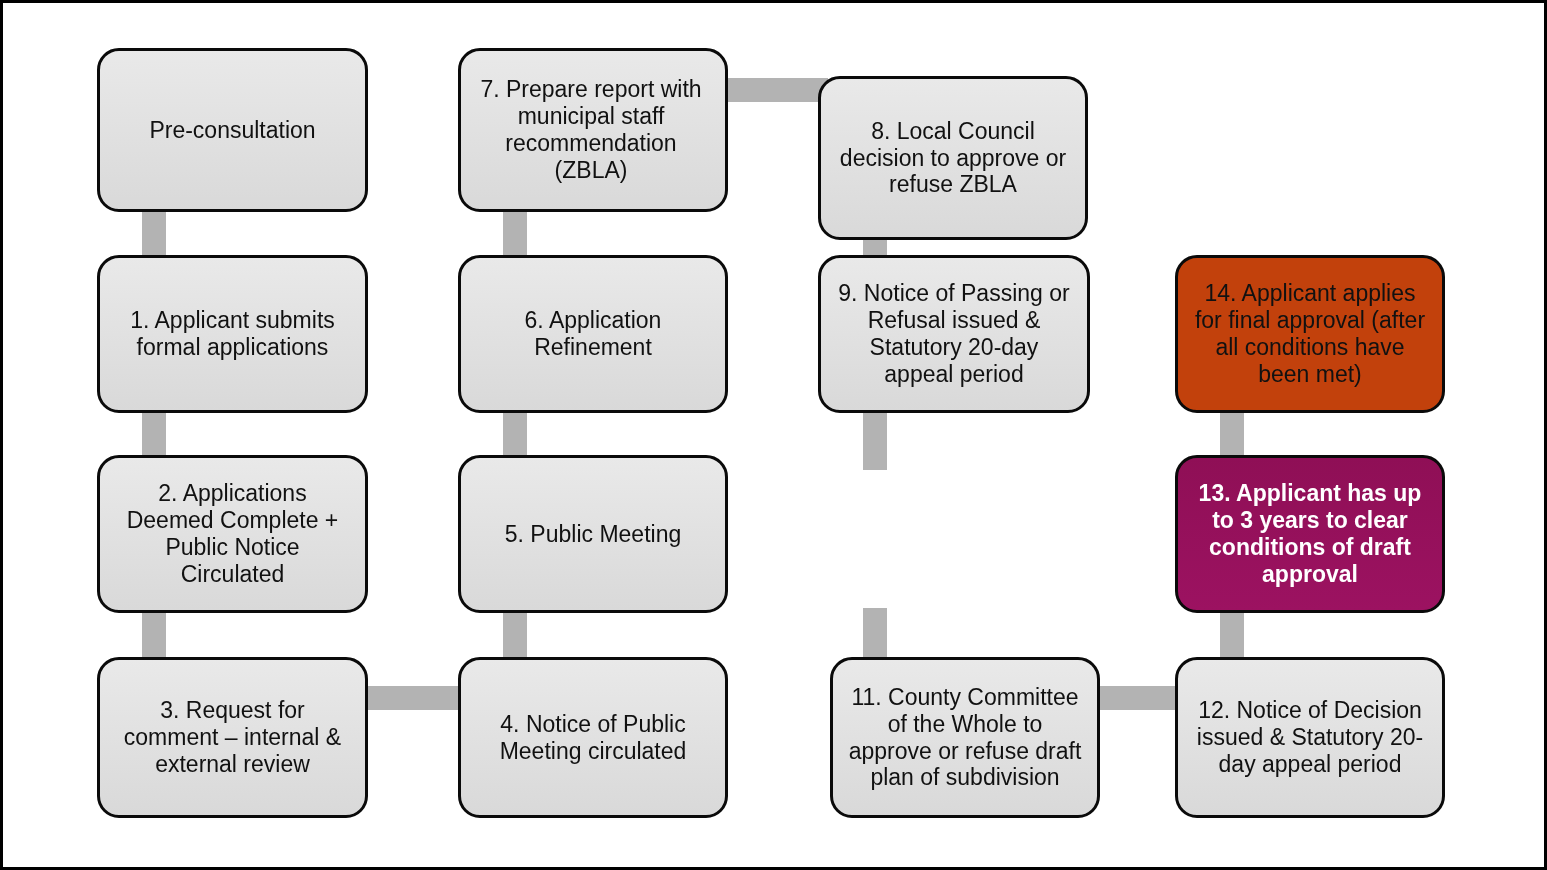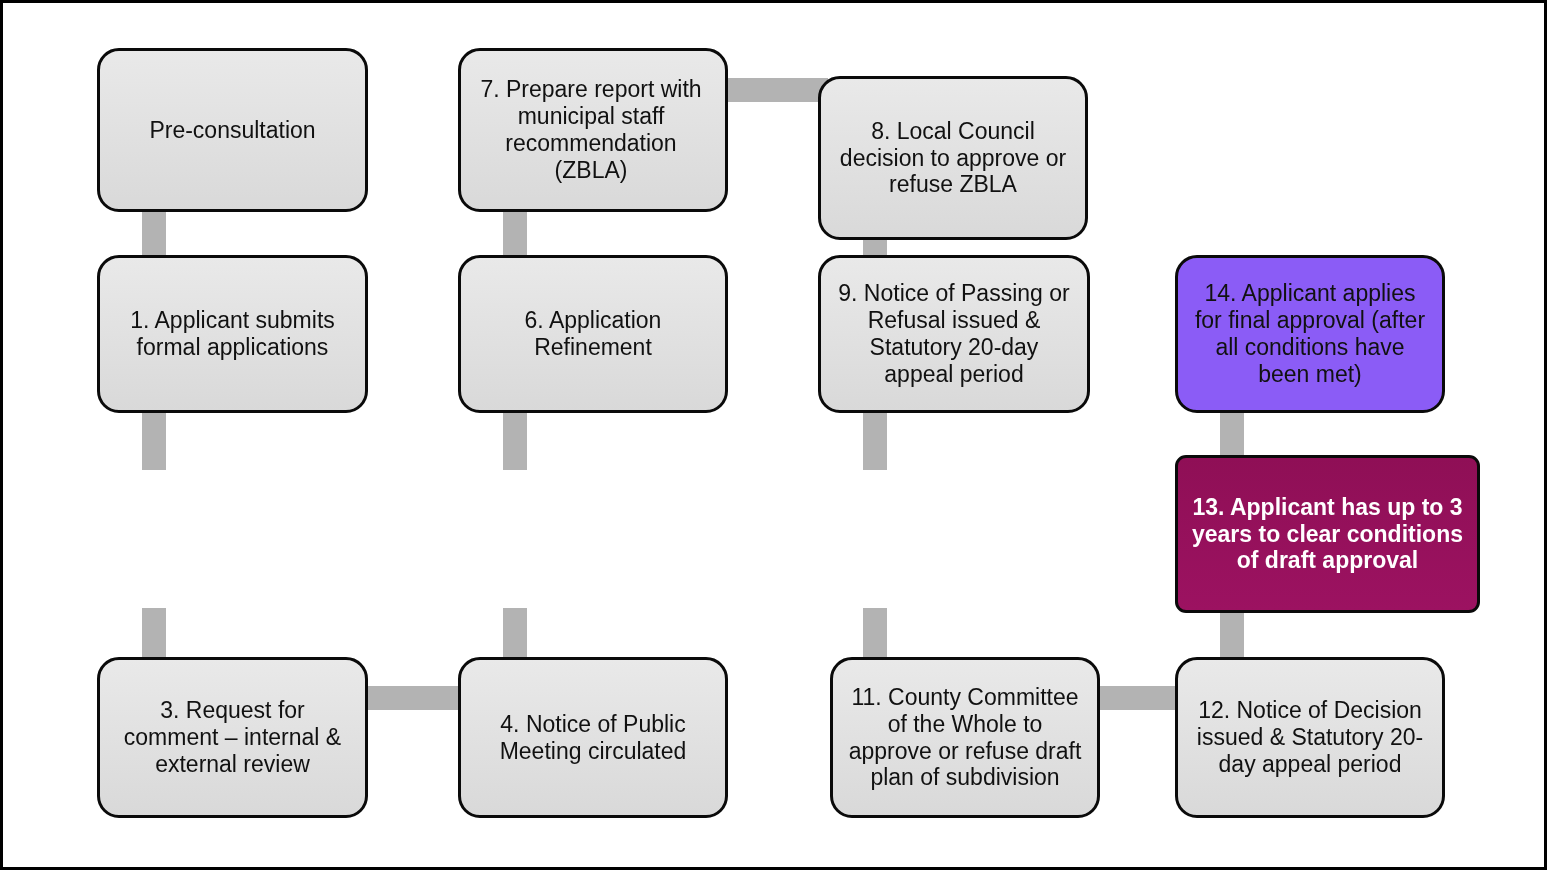--- a/index.html
+++ b/index.html
@@ -21,21 +21,21 @@
     display: flex;
     align-items: center;
     justify-content: center;
     text-align: center;
     padding: 6px 12px;
     z-index: 2;
     color: #111111;
     font-size: 23px;
     line-height: 1.17;
   }
-  .node.white { background: #8b5cf6; }
+  .node.white { background: #c2410c; }
   .node.accent {
     background: linear-gradient(180deg, #8f0f56 0%, #9c1261 100%);
     color: #ffffff;
     font-weight: bold;
   }
   .connector {
     position: absolute;
     background: #b3b3b3;
     z-index: 1;
   }
@@ -61,26 +61,32 @@
   <div class="connector h" style="left:1080px; top:683px; width:103px;"></div>
   <div class="connector v" style="left:1217px; top:605px; height:62px;"></div>
   <div class="connector v" style="left:1217px; top:405px; height:62px;"></div>
 
   <div class="node" style="left:94px; top:45px; width:271px; height:164px;">
     <span>Pre-consultation</span>
   </div>
   <div class="node" style="left:94px; top:252px; width:271px; height:158px;">
     <span>1. Applicant submits formal applications</span>
   </div>
+  <div class="node" style="left:94px; top:452px; width:271px; height:158px;">
+    <span>2. Applications Deemed Complete + Public Notice Circulated</span>
+  </div>
   <div class="node" style="left:94px; top:654px; width:271px; height:161px;">
     <span>3. Request for comment – internal &amp; external review</span>
   </div>
 
   <div class="node" style="left:455px; top:654px; width:270px; height:161px;text-align:center;">
     <span>4. Notice of Public Meeting circulated</span>
+  </div>
+  <div class="node" style="left:455px; top:452px; width:270px; height:158px;">
+    <span>5. Public Meeting</span>
   </div>
   <div class="node" style="left:455px; top:252px; width:270px; height:158px;">
     <span>6. Application Refinement</span>
   </div>
   <div class="node" style="left:455px; top:45px; width:270px; height:164px;padding-left:8px;">
     <span>7. Prepare report with municipal staff recommendation (ZBLA)</span>
   </div>
 
   <div class="node" style="left:815px; top:45px; width:270px; height:164px;margin-top:28px;">
     <span>8. Local Council decision to approve or refuse ZBLA</span>
@@ -88,20 +94,20 @@
   <div class="node" style="left:815px; top:252px; width:272px; height:158px;">
     <span>9. Notice of Passing or Refusal issued &amp; Statutory 20-day appeal period</span>
   </div>
   <div class="node" style="left:815px; top:654px; width:270px; height:161px;margin-left:12px;">
     <span>11. County Committee of the Whole to approve or refuse draft plan of subdivision</span>
   </div>
 
   <div class="node" style="left:1172px; top:654px; width:270px; height:161px;align-items:center;">
     <span>12. Notice of Decision issued &amp; Statutory 20-day appeal period</span>
   </div>
-  <div class="node accent" style="left:1172px; top:452px; width:305px; height:158px;border-radius:11px;">
+  <div class="node accent" style="left:1172px; top:452px; width:270px; height:158px;">
     <span>13. Applicant has up to 3 years to clear conditions of draft approval</span>
   </div>
   <div class="node white" style="left:1172px; top:252px; width:270px; height:158px;">
     <span>14. Applicant applies for final approval (after all conditions have been met)</span>
   </div>
 
 </div>
 
 </body></html>

